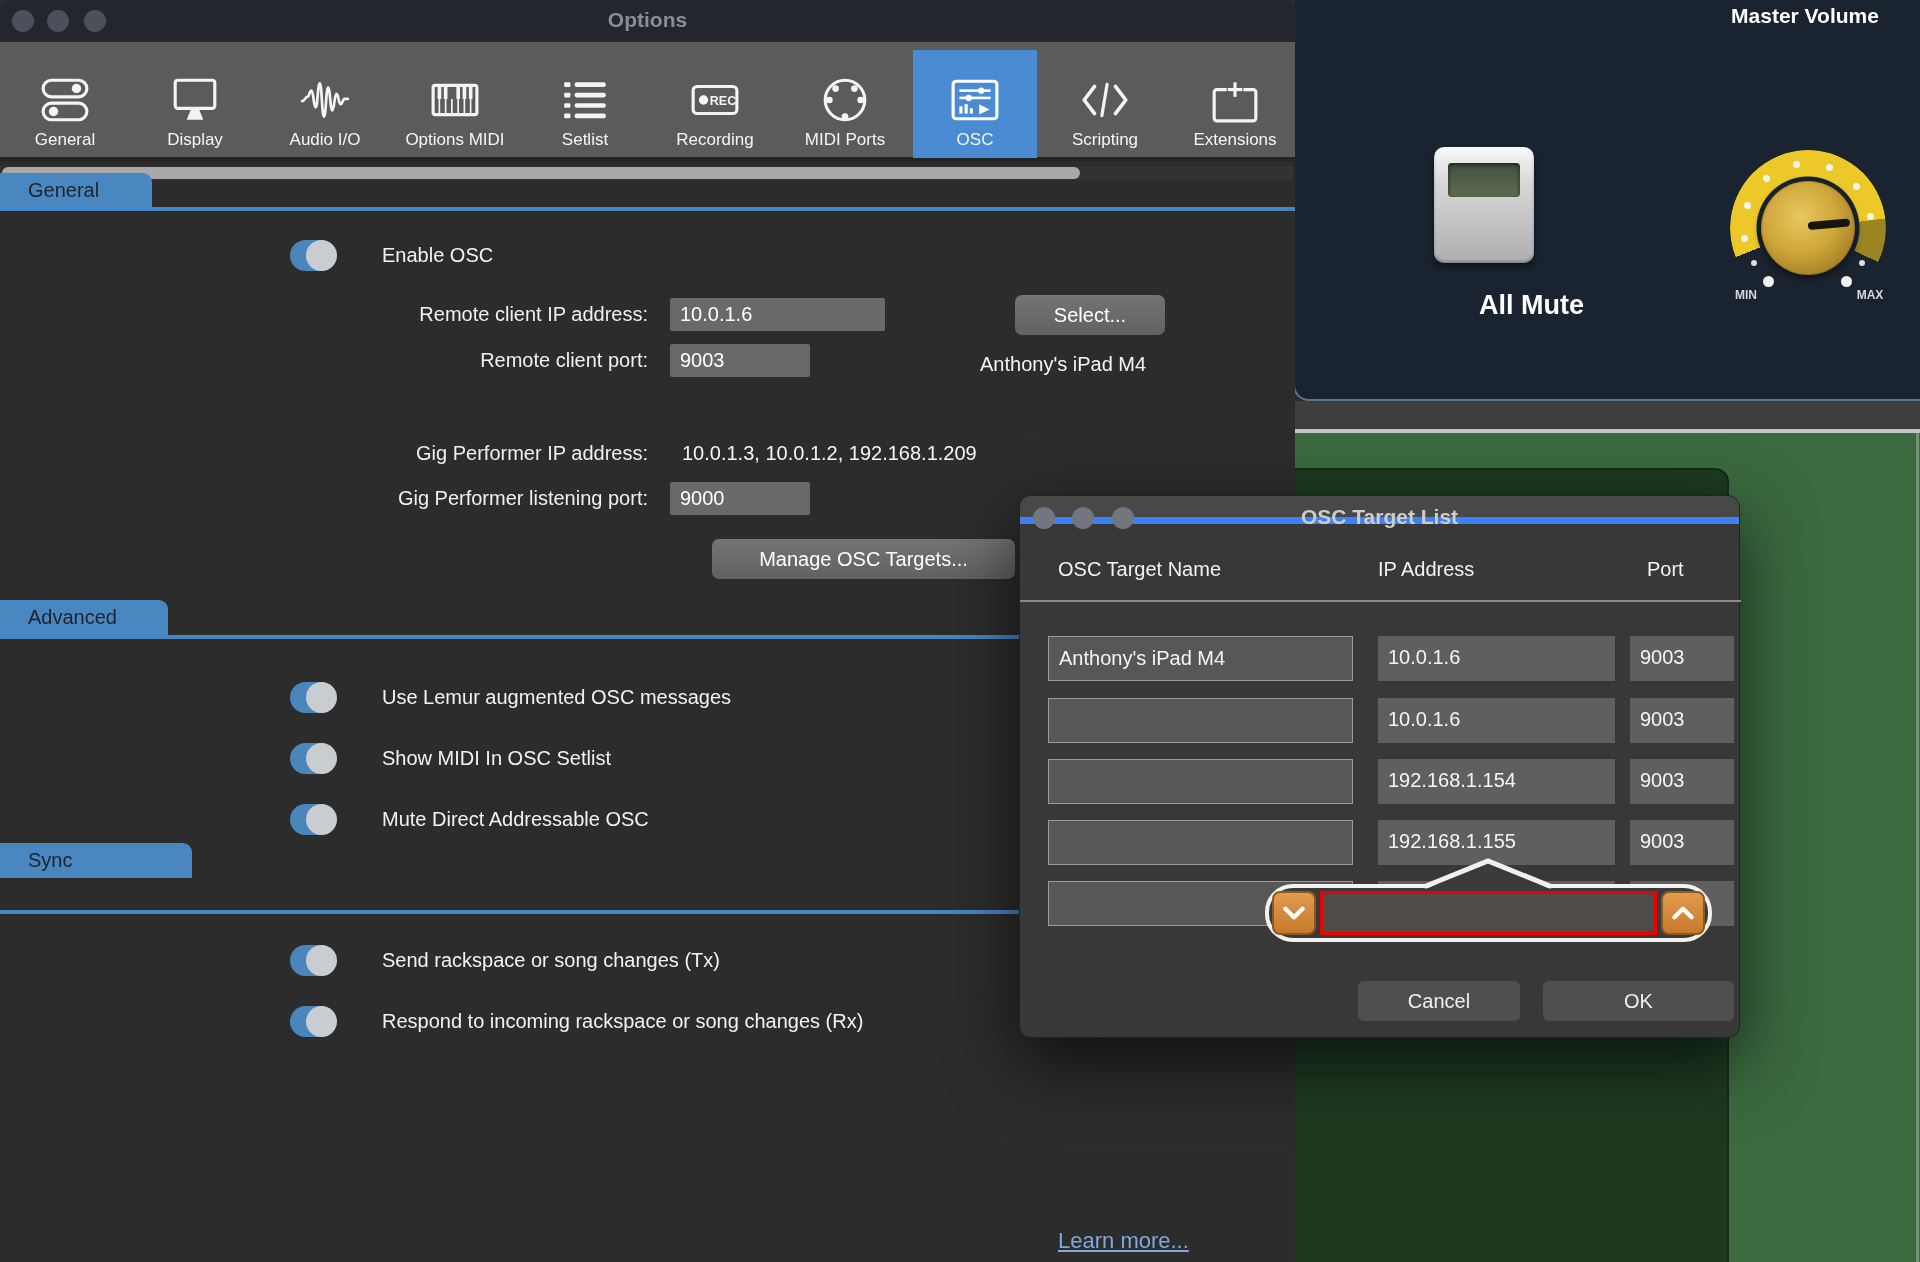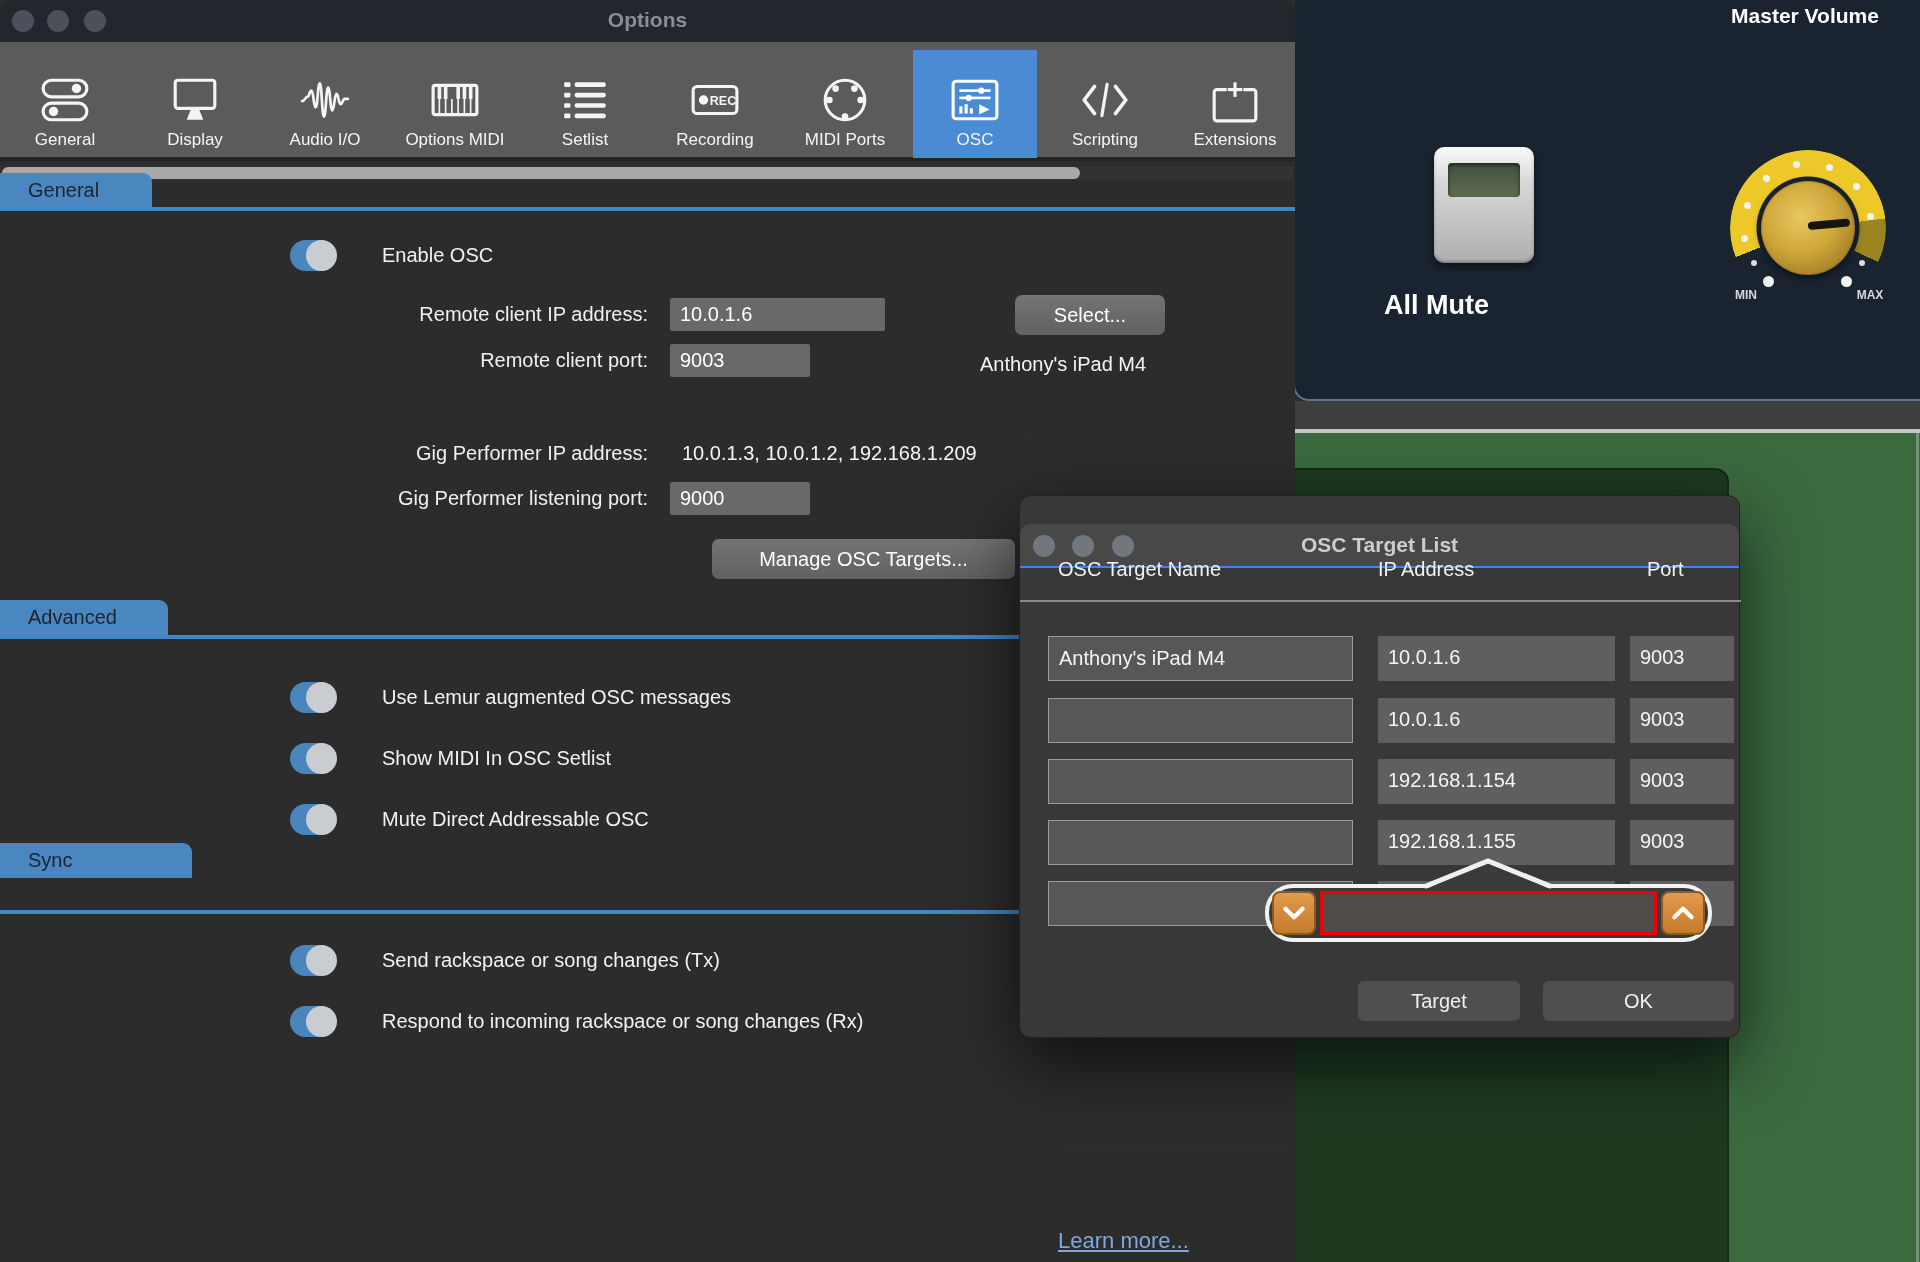--- a/index.html
+++ b/index.html
@@ -23,21 +23,21 @@
   .green-edge { position:absolute; right:1px; top:0; width:3px; height:829px; background:#9fb3a1; opacity:.55; }
 
   .mv-title { position:absolute; left:380px; top:4px; width:260px; text-align:center;
     font-size:21px; font-weight:bold; color:#fff; }
   .allmute-switch { position:absolute; left:139px; top:147px; width:100px; height:116px;
     border-radius:10px; background:linear-gradient(#fafafa, #d8d8d8 30%, #aeaeae);
     box-shadow:0 4px 8px rgba(0,0,0,.55), inset 0 -2px 3px rgba(0,0,0,.25); }
   .allmute-lcd { position:absolute; left:14px; top:16px; width:72px; height:34px;
     border-radius:4px; background:linear-gradient(#44523f,#5c6b51);
     box-shadow:inset 0 2px 4px rgba(0,0,0,.6); }
-  .allmute-label { position:absolute; left:89px; top:290px; width:200px; text-align:left;
+  .allmute-label { position:absolute; left:89px; top:290px; width:200px; text-align:right;
     font-size:27px; font-weight:bold; color:#fff; }
 
   .knob-wrap { position:absolute; left:433px; top:148px; width:160px; height:170px; }
   .knob-arc { position:absolute; left:2px; top:2px; width:156px; height:156px; border-radius:50%;
     background:conic-gradient(from 248deg, #ecc829 0deg 195deg, #9a8522 195deg 228deg, transparent 228deg 360deg);
     -webkit-mask-image:radial-gradient(circle, transparent 51px, #000 52px);
     mask-image:radial-gradient(circle, transparent 51px, #000 52px); }
   .knob-body { position:absolute; left:33px; top:33px; width:94px; height:94px; border-radius:50%;
     background:radial-gradient(circle at 42% 38%, #e8c85e 0%, #cfa63a 45%, #a8842a 75%, #8a6a1c 100%);
     box-shadow:0 3px 8px rgba(0,0,0,.6), inset 0 0 2px rgba(0,0,0,.5); }
@@ -83,22 +83,22 @@
   .toggle { position:absolute; width:46px; height:31px; border-radius:16px; background:#4a86bc; }
   .toggle .knob { position:absolute; right:-1px; top:0; width:31px; height:31px; border-radius:50%; background:#c9cdd1; }
   .tog-label { position:absolute; height:31px; line-height:31px; font-size:20px; color:#f2f2f2; white-space:nowrap;margin-left:34px; }
 
   .learn-more { position:absolute; left:1058px; top:1228px; font-size:22px; color:#7fa9da;
     text-decoration:underline; }
 
   
   .dialog { position:absolute; left:1019px; top:495px; width:721px; height:543px; background:#383838;
     border:1px solid #222; border-radius:12px; box-shadow:0 24px 70px rgba(0,0,0,.65); }
-  .dlg-titlebar { position:absolute; left:0; top:0; width:100%; height:44px; background:#484848;
-    border-radius:11px 11px 0 0; border-bottom:2px solid #3b82f6;margin-top:28px; }
+  .dlg-titlebar { position:absolute; left:0; top:0; width:100%; height:28px; background:#484848;
+    border-radius:11px 11px 0 0; border-bottom:7px solid #3b82f6; }
   .dlg-dot { position:absolute; top:11px; width:22px; height:22px; border-radius:50%; background:#72767d; }
   .dlg-title { position:absolute; left:0; top:9px; width:100%; text-align:center; font-size:21px;
     font-weight:bold; color:#cdcdcd; }
   .dh { position:absolute; top:62px; font-size:20px; color:#f2f2f2; }
   .dlg-sep { position:absolute; left:0; top:104px; width:721px; height:2px; background:#8a8a8a; }
   .cell { position:absolute; height:45px; line-height:43px; font-size:20px; color:#f5f5f5; padding-left:10px; }
   .cell-name { left:28px; width:305px; background:#575757; border:1px solid #9b9b9b; }
   .cell-ip { left:358px; width:237px; background:#5f5f5f; }
   .cell-port { left:610px; width:104px; background:#5f5f5f; }
   .dbtn { position:absolute; top:485px; height:40px; background:#4f4f4f; border:none; border-radius:6px;
@@ -400,17 +400,17 @@
         <svg width="28" height="26" viewBox="0 0 26 24" fill="none" stroke="#fff" stroke-width="4" stroke-linecap="round" stroke-linejoin="round">
             <path d="M5 16 L13 8 L21 16"></path>
           </svg>
       </div>
     </div>
     <svg class="caret" width="140" height="32" viewBox="0 0 140 32">
       <polygon points="8,32 70,3 132,32" fill="#3a3a3a"></polygon>
       <polyline points="8,29 70,4 132,29" fill="none" stroke="#f0f0f0" stroke-width="5" stroke-linecap="round"></polyline>
     </svg>
 
-    <button class="dbtn" style="left:338px;width:162px">Target</button>
+    <button class="dbtn" style="left:338px;width:162px">Cancel</button>
     <button class="dbtn" style="left:523px;width:191px">OK</button>
   </div>
 
 </div>
 
 </body></html>

